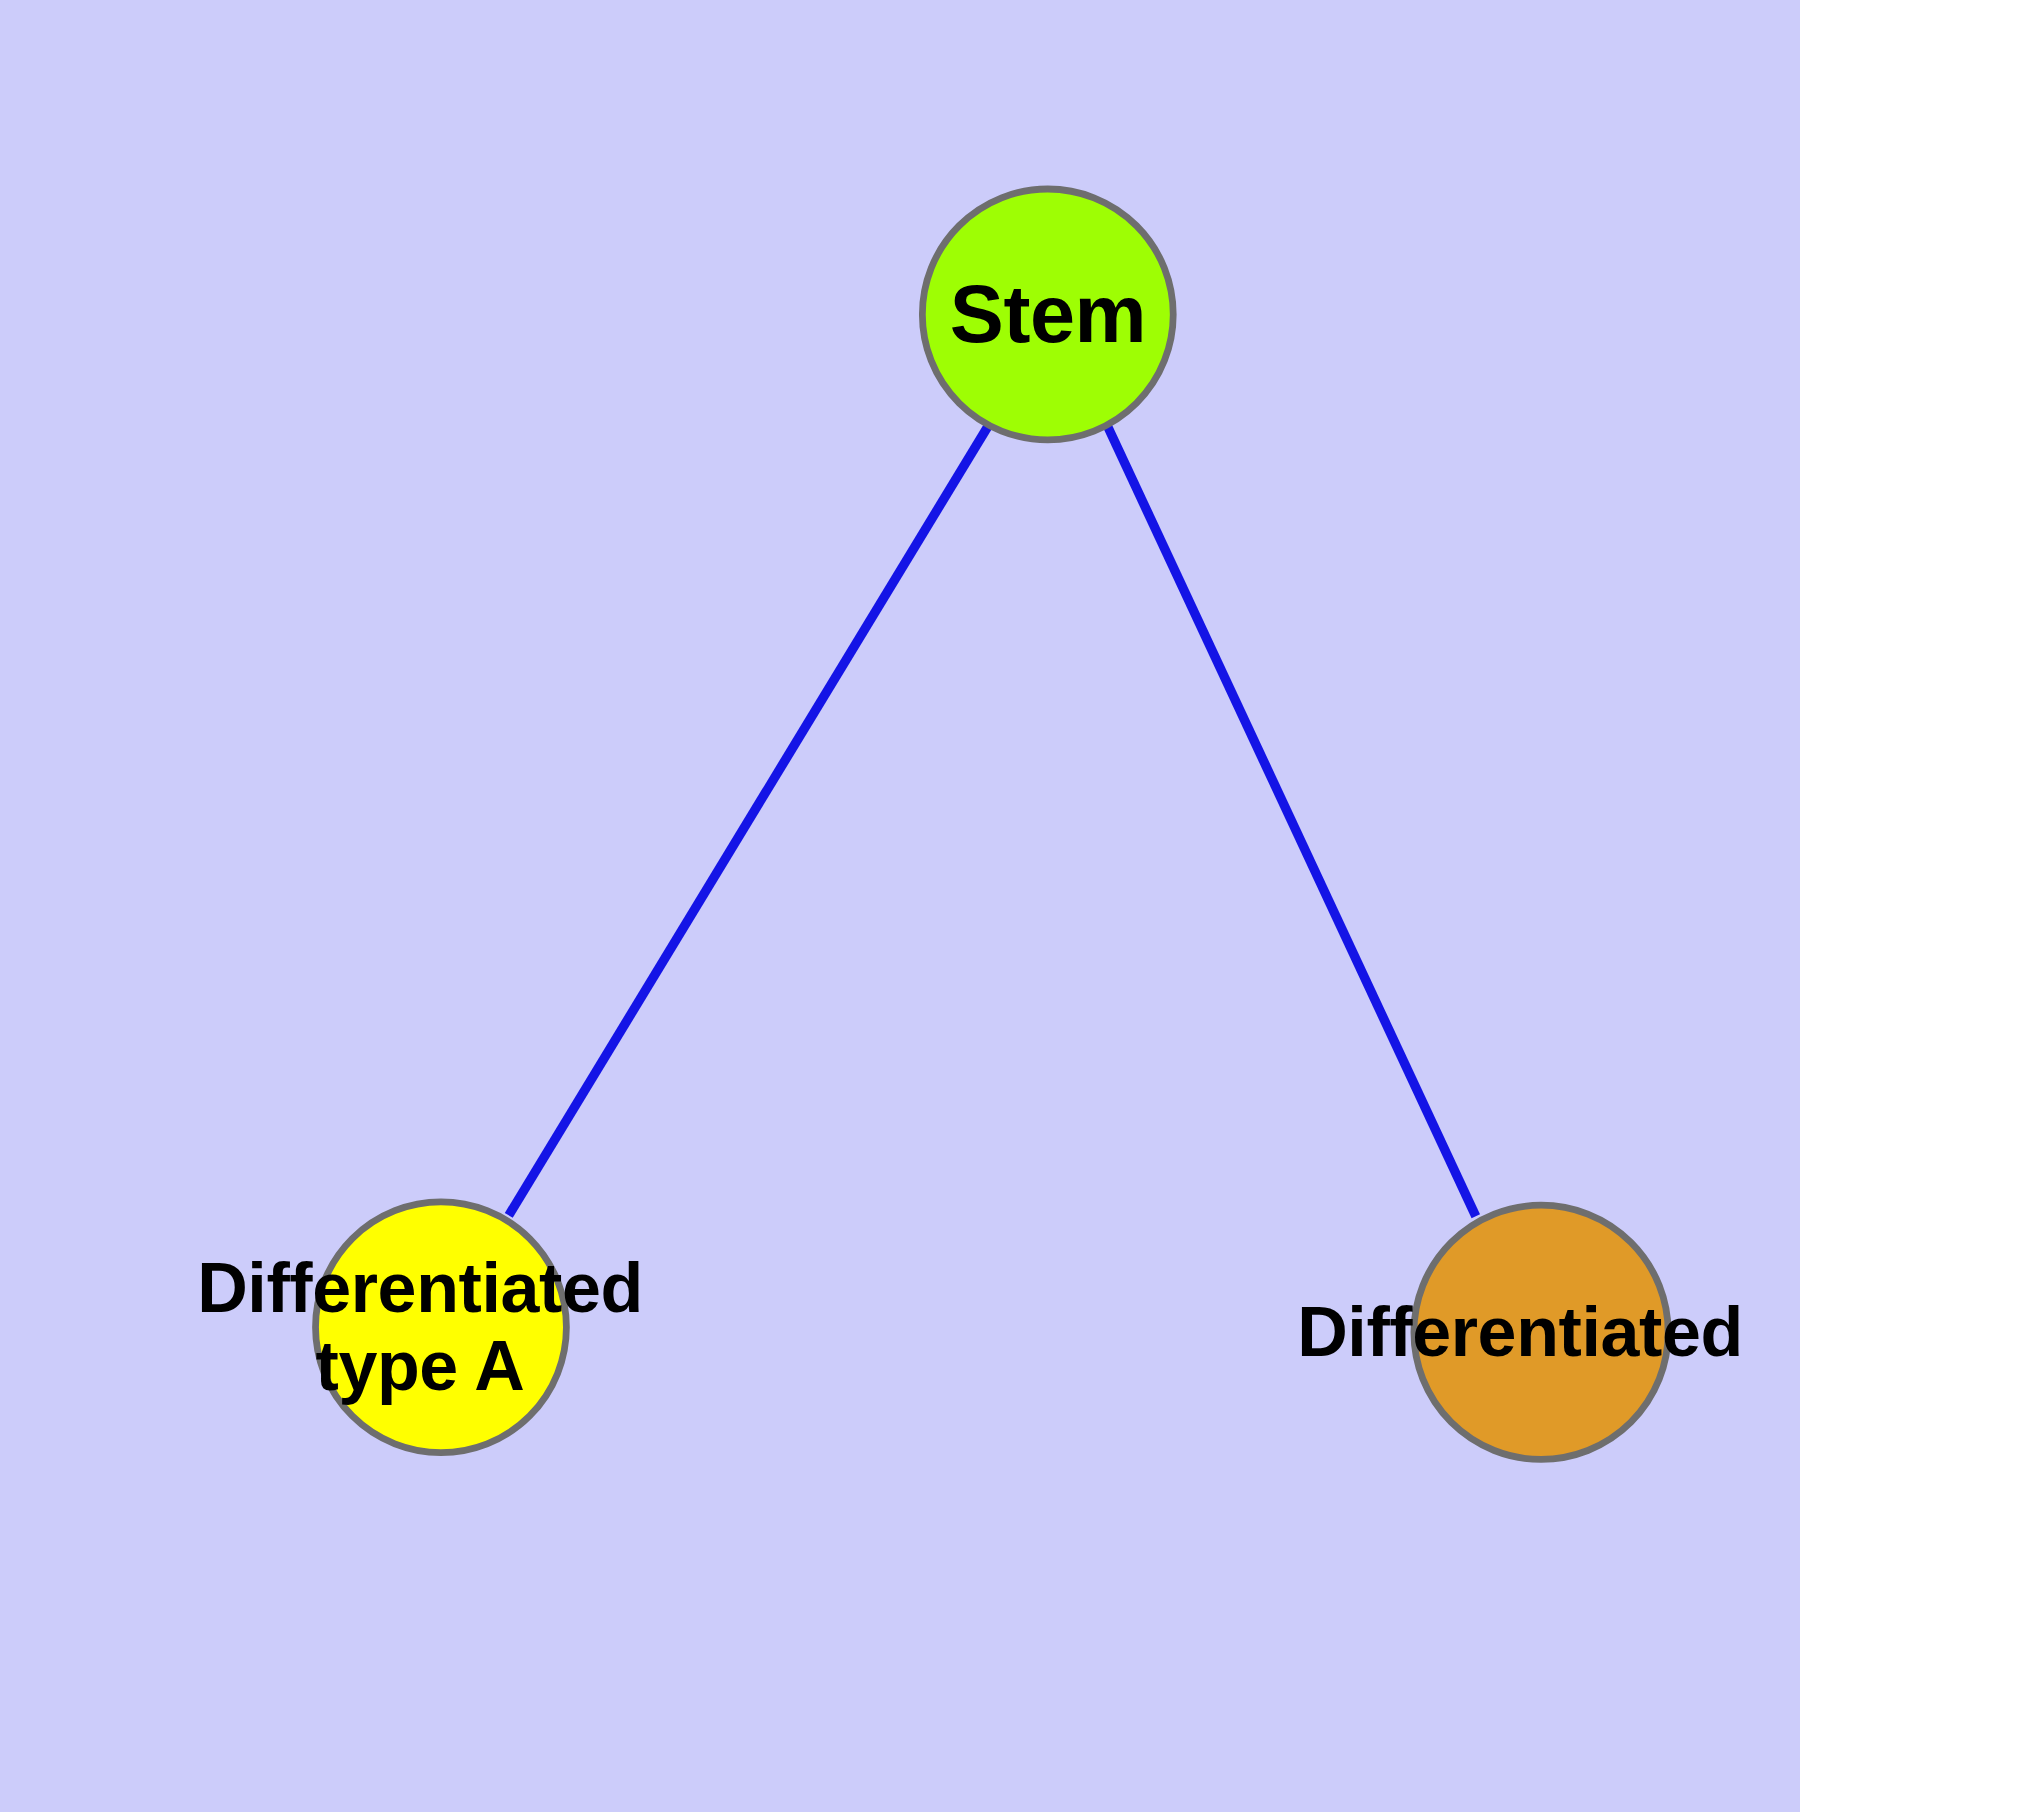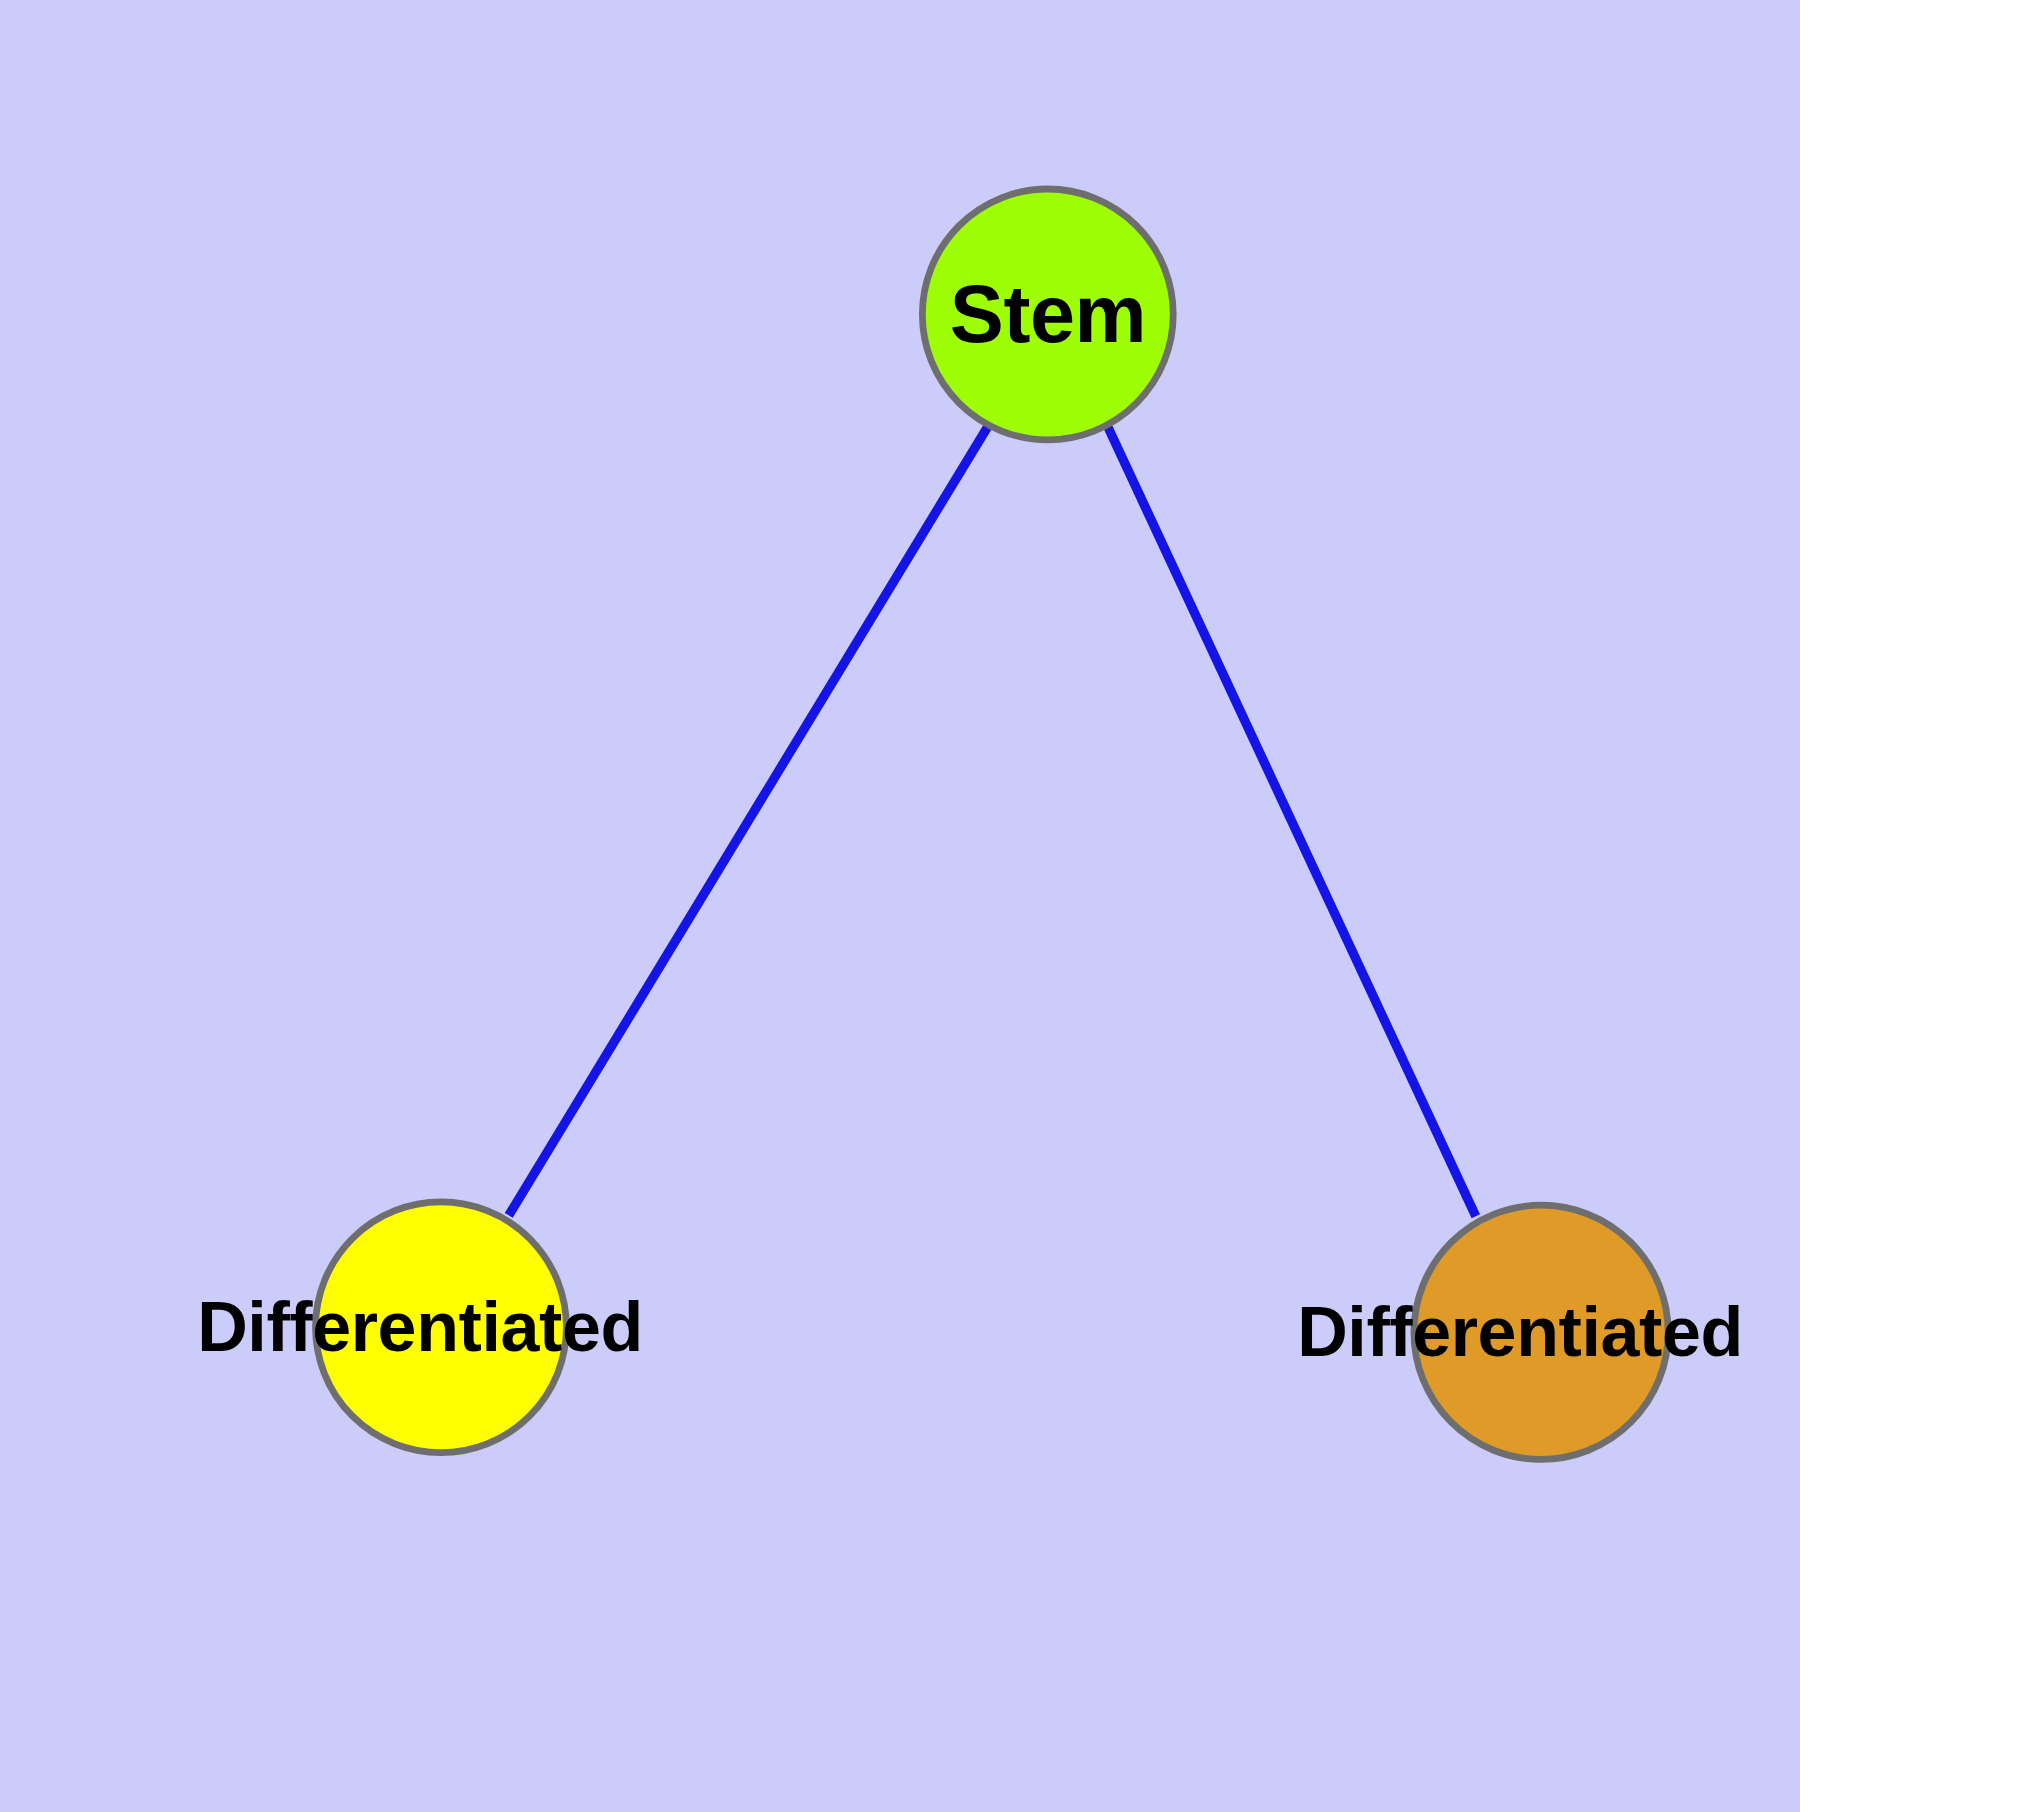--- a/index.html
+++ b/index.html
@@ -61,18 +61,18 @@
       </g>
     <g id="nodes-layer">
         <circle class="node-circle" cx="1236" cy="371" r="148" fill="#9efe04" stroke="#6e6e6e"></circle>
         <circle class="node-circle" cx="520" cy="1566" r="148" fill="#ffff00" stroke="#6e6e6e"></circle>
         <circle class="node-circle" cx="1818" cy="1572" r="150" fill="#e09a28" stroke="#6e6e6e"></circle>
       </g>
   </svg>
 
   <div id="labels-layer">
       <div class="node-label single" style="left: 1048px; top: 314px;"><div>Stem</div></div>
-      <div class="node-label" style="left: 420px; top: 1327px;"><div>Differentiated</div></div>
+      <div class="node-label" style="left: 420px; top: 1327px;"><div>Differentiated</div><div>type A</div></div>
       <div class="node-label" style="left: 1520px; top: 1332px;"><div>Differentiated</div></div>
     </div>
 
 </div>
 
 
 </body></html>

